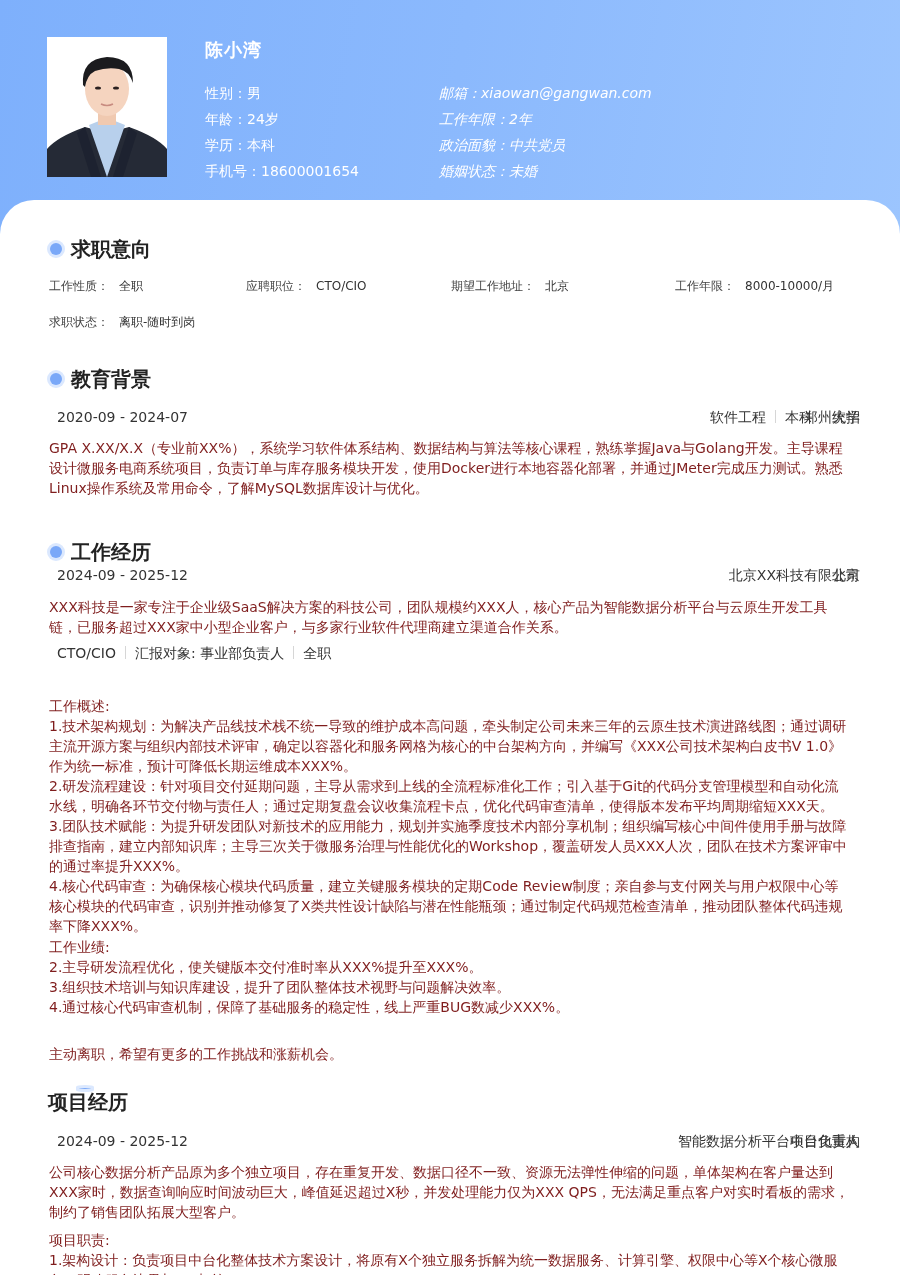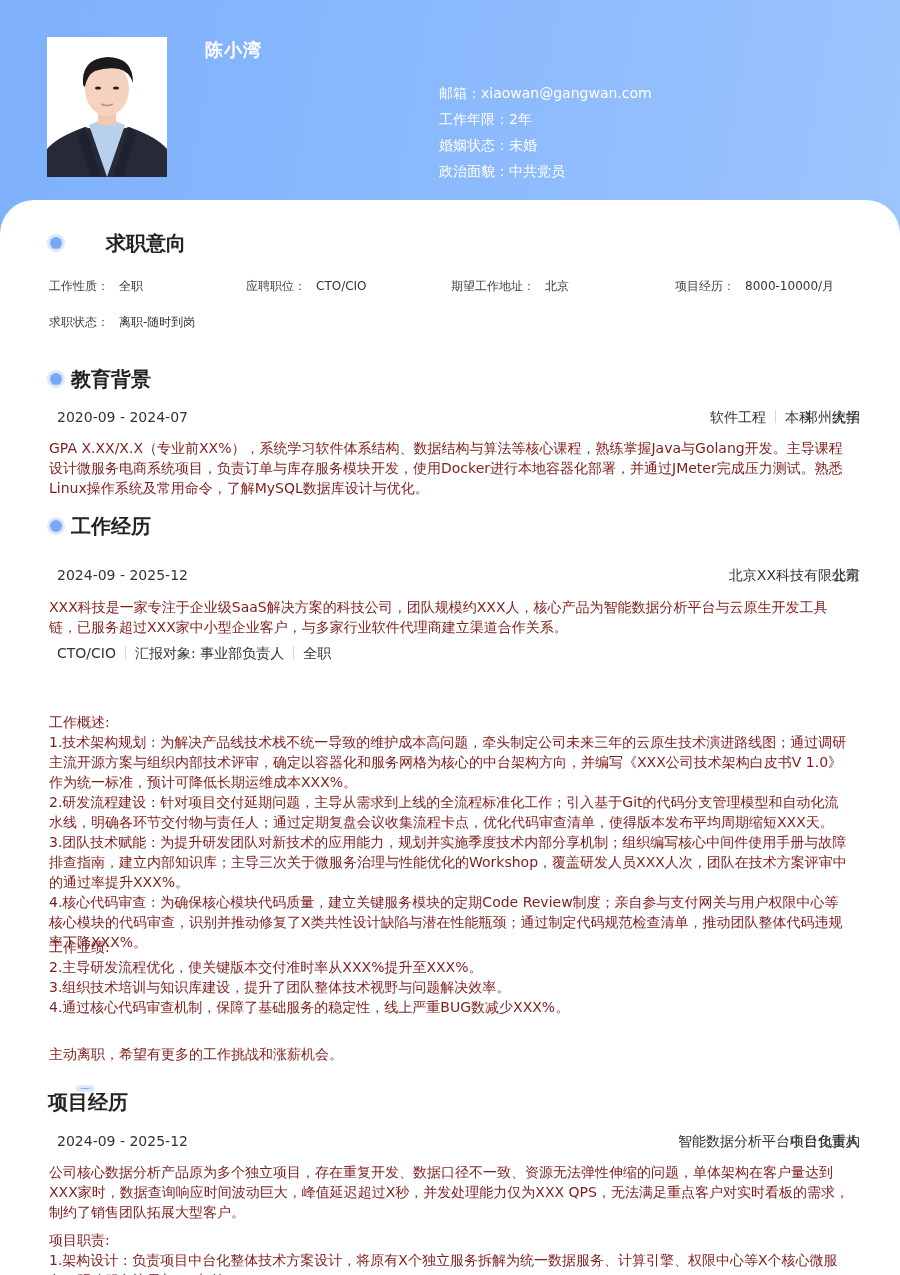--- a/index.html
+++ b/index.html
@@ -14,21 +14,21 @@
     position: absolute; left: 47px; top: 37px; width: 120px; height: 140px;
     background: #ffffff; overflow: hidden;
   }
   .photo svg { width: 120px; height: 140px; display: block; }
   .name {
     position: absolute; left: 205px; top: 38px; font-size: 18px; font-weight: bold;
     color: #ffffff; letter-spacing: 1px;
   }
   .info-col { position: absolute; top: 84px; font-size: 14px; color: #ffffff; }
   .info-col.left { left: 205px; }
-  .info-col.right { left: 439px; }
+  .info-col.right { left: 439px; font-style: italic; }
   .info-row { height: 26px; line-height: 18px; white-space: nowrap; }
 
   .content {
     position: absolute; left: 0; top: 200px; width: 900px; height: 1075px;
     background: #ffffff; border-radius: 34px 34px 0 0;
   }
 
   .section-title {
     position: absolute; left: 48px; font-size: 20px; font-weight: bold; color: #222222;
     display: flex; align-items: center; height: 28px;
@@ -71,65 +71,71 @@
       <path d="M36 48 Q34 22 60 20 Q86 20 86 46 Q82 34 72 32 Q60 30 48 34 Q40 38 38 50 Z" fill="#1b1b1e"></path>
 
       <ellipse cx="51" cy="51" rx="3" ry="1.6" fill="#2a2020"></ellipse>
       <ellipse cx="69" cy="51" rx="3" ry="1.6" fill="#2a2020"></ellipse>
 
       <path d="M54 67 Q60 70 66 67" stroke="#c88c80" stroke-width="1.6" fill="none"></path>
     </svg>
   </div>
   <div class="name">陈小湾</div>
 
+  <div class="info-col left">
+    <div class="info-row"><span>性别</span>：<span>男</span></div>
+    <div class="info-row"><span>年龄</span>：<span>24岁</span></div>
+    <div class="info-row"><span>学历</span>：<span>本科</span></div>
+    <div class="info-row"><span>手机号</span>：<span>18600001654</span></div>
+  </div>
   <div class="info-col right">
     <div class="info-row"><span>邮箱</span>：<span>xiaowan@gangwan.com</span></div>
     <div class="info-row"><span>工作年限</span>：<span>2年</span></div>
+    <div class="info-row"><span>政治面貌</span>：<span>中共党员</span></div>
     <div class="info-row"><span>婚姻状态</span>：<span>未婚</span></div>
-    <div class="info-row"><span>政治面貌</span>：<span>中共党员</span></div>
   </div>
 </div>
 
 <div class="content"></div>
 
-<div class="section-title" style="top:229px;gap:35px;">
+<div class="section-title" style="top:235px;">
   <span class="dot"></span>
   <span>求职意向</span>
 </div>
 <div class="intent-item" style="left:49px; top:276px;"><span class="k">工作性质：</span><span class="v">全职</span></div>
 <div class="intent-item" style="left:246px; top:276px;"><span class="k">应聘职位：</span><span class="v">CTO/CIO</span></div>
 <div class="intent-item" style="left:451px; top:276px;"><span class="k">期望工作地址：</span><span class="v">北京</span></div>
-<div class="intent-item" style="left:675px; top:276px;"><span class="k">项目经历：</span><span class="v">8000-10000/月</span></div>
+<div class="intent-item" style="left:675px; top:276px;"><span class="k">工作年限：</span><span class="v">8000-10000/月</span></div>
 <div class="intent-item" style="left:49px; top:312px;"><span class="k">求职状态：</span><span class="v">离职-随时到岗</span></div>
 
 <div class="section-title" style="top:365px;">
   <span class="dot"></span>
   <span>教育背景</span>
 </div>
 <div class="row3" style="top:407px;">
   <span class="l">2020-09 - 2024-07</span>
   <span class="c">郑州大学</span>
   <span class="r"><span>软件工程</span><span class="sep"></span><span>本科</span><span class="sep"></span><span>统招</span></span>
 </div>
 <div class="text" style="top:438px;">GPA X.XX/X.X（专业前XX%），系统学习软件体系结构、数据结构与算法等核心课程，熟练掌握Java与Golang开发。主导课程设计微服务电商系统项目，负责订单与库存服务模块开发，使用Docker进行本地容器化部署，并通过JMeter完成压力测试。熟悉Linux操作系统及常用命令，了解MySQL数据库设计与优化。</div>
 
-<div class="section-title" style="top:512px;">
+<div class="section-title" style="top:538px;">
   <span class="dot"></span>
   <span>工作经历</span>
 </div>
 <div class="row3" style="top:565px;">
   <span class="l">2024-09 - 2025-12</span>
   <span class="c">北京XX科技有限公司</span>
   <span class="r">北京</span>
 </div>
 <div class="text" style="top:597px;">XXX科技是一家专注于企业级SaaS解决方案的科技公司，团队规模约XXX人，核心产品为智能数据分析平台与云原生开发工具链，已服务超过XXX家中小型企业客户，与多家行业软件代理商建立渠道合作关系。</div>
 <div class="row3" style="top:643px;">
   <span class="l"><span>CTO/CIO</span><span class="sep"></span><span>汇报对象: 事业部负责人</span><span class="sep"></span><span>全职</span></span>
 </div>
-<div class="text" style="top:712px;">
+<div class="text" style="top:696px;">
   <div>工作概述:</div>
   <div>1.技术架构规划：为解决产品线技术栈不统一导致的维护成本高问题，牵头制定公司未来三年的云原生技术演进路线图；通过调研主流开源方案与组织内部技术评审，确定以容器化和服务网格为核心的中台架构方向，并编写《XXX公司技术架构白皮书V 1.0》作为统一标准，预计可降低长期运维成本XXX%。</div>
   <div>2.研发流程建设：针对项目交付延期问题，主导从需求到上线的全流程标准化工作；引入基于Git的代码分支管理模型和自动化流水线，明确各环节交付物与责任人；通过定期复盘会议收集流程卡点，优化代码审查清单，使得版本发布平均周期缩短XXX天。</div>
   <div>3.团队技术赋能：为提升研发团队对新技术的应用能力，规划并实施季度技术内部分享机制；组织编写核心中间件使用手册与故障排查指南，建立内部知识库；主导三次关于微服务治理与性能优化的Workshop，覆盖研发人员XXX人次，团队在技术方案评审中的通过率提升XXX%。</div>
   <div>4.核心代码审查：为确保核心模块代码质量，建立关键服务模块的定期Code Review制度；亲自参与支付网关与用户权限中心等核心模块的代码审查，识别并推动修复了X类共性设计缺陷与潜在性能瓶颈；通过制定代码规范检查清单，推动团队整体代码违规率下降XXX%。</div>
 </div>
 <div class="text" style="top:937px;">
   <div>工作业绩:</div>
   <div>2.主导研发流程优化，使关键版本交付准时率从XXX%提升至XXX%。</div>
   <div>3.组织技术培训与知识库建设，提升了团队整体技术视野与问题解决效率。</div>

